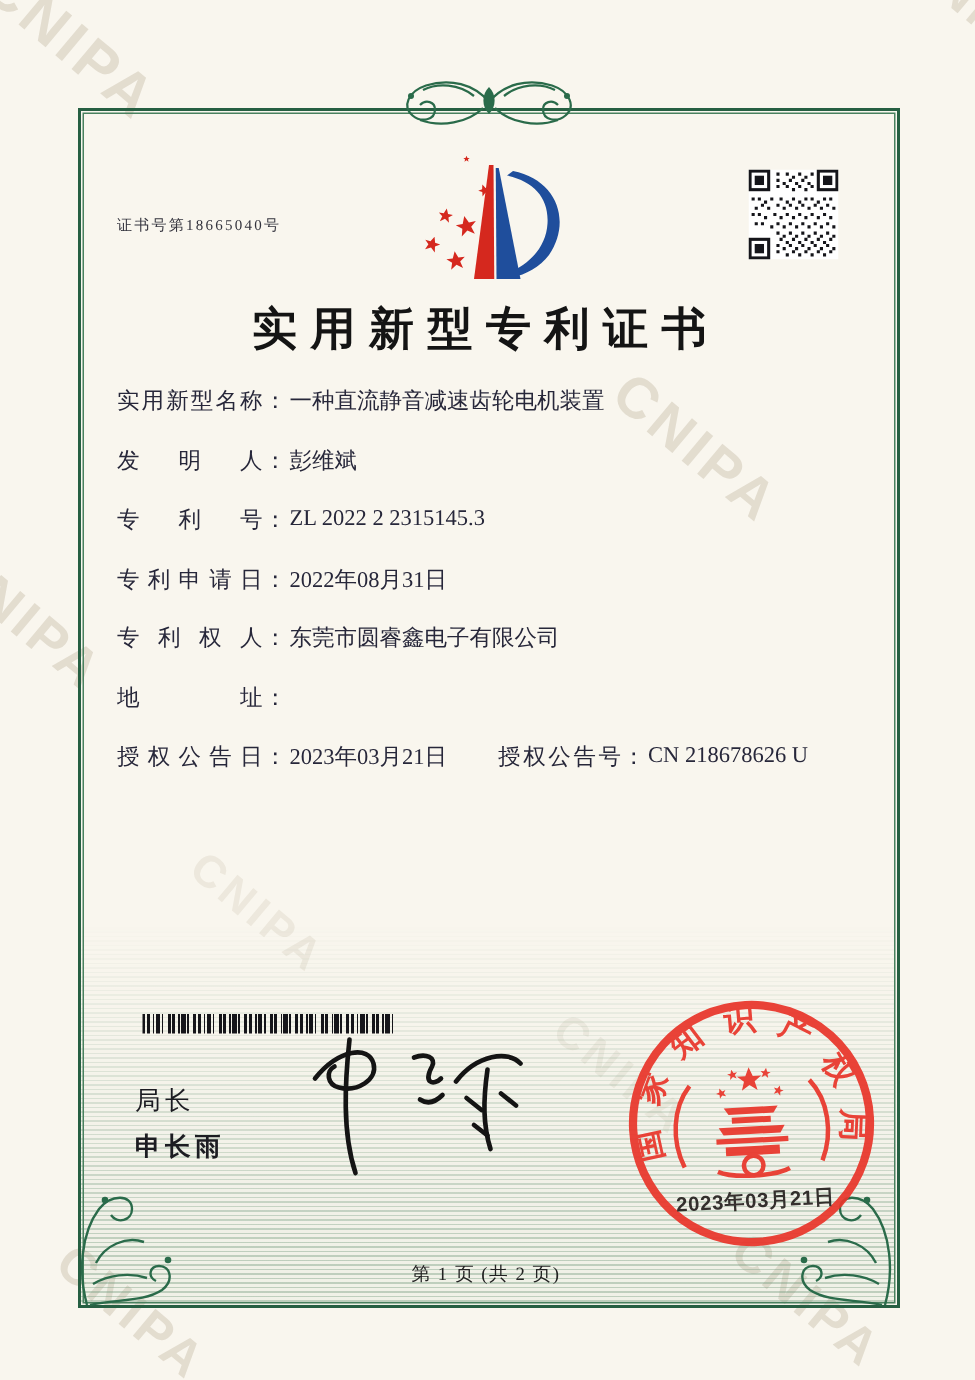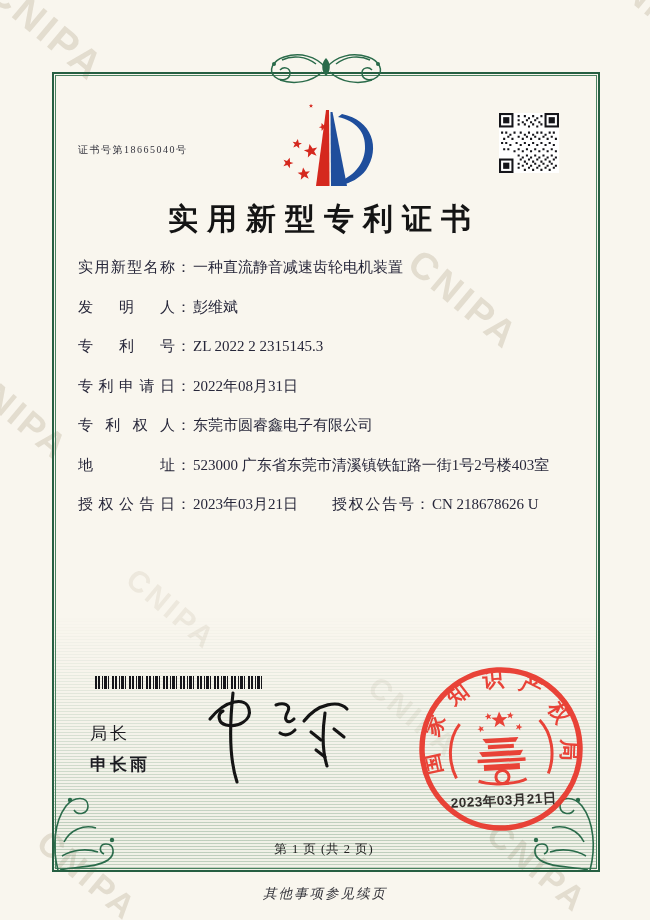--- a/index.html
+++ b/index.html
@@ -213,21 +213,20 @@
       <span class="fvalue">2022年08月31日</span>
     </div>
     <div class="frow">
       <span class="flabel">专利权人</span>
         <span class="fcolon">：</span>
       <span class="fvalue">东莞市圆睿鑫电子有限公司</span>
     </div>
     <div class="frow">
       <span class="flabel">地址</span>
         <span class="fcolon">：</span>
-      <span class="fvalue">523000 广东省东莞市清溪镇铁缸路一街1号2号楼403室</span>
     </div>
     <div class="frow">
       <span class="flabel">授权公告日</span>
         <span class="fcolon">：</span>
       <span class="fvalue">2023年03月21日</span>
       <span class="fpair2">
         <span class="flabel">授权公告号</span>
           <span class="fcolon">：</span>
         <span class="fvalue">CN 218678626 U</span>
       </span>
@@ -279,15 +278,14 @@
         <path d="M131,112 C139,94 137,72 125,58"></path>
         <circle cx="85" cy="113" r="6.5"></circle>
         <path d="M61,116 C71,121 99,121 109,116"></path>
       </g>
     </g>
     <text x="85" y="141" text-anchor="middle" font-size="13.5" font-weight="700" fill="#272220" letter-spacing="0.5" font-family="Liberation Sans, DejaVu Sans, sans-serif">2023年03月21日</text>
   </svg>
 
   <div class="page-info">第 1 页 (共 2 页)</div>
 
-  <div class="footer-note">其他事项参见续页</div>
 
 </div>
 
 </body></html>

